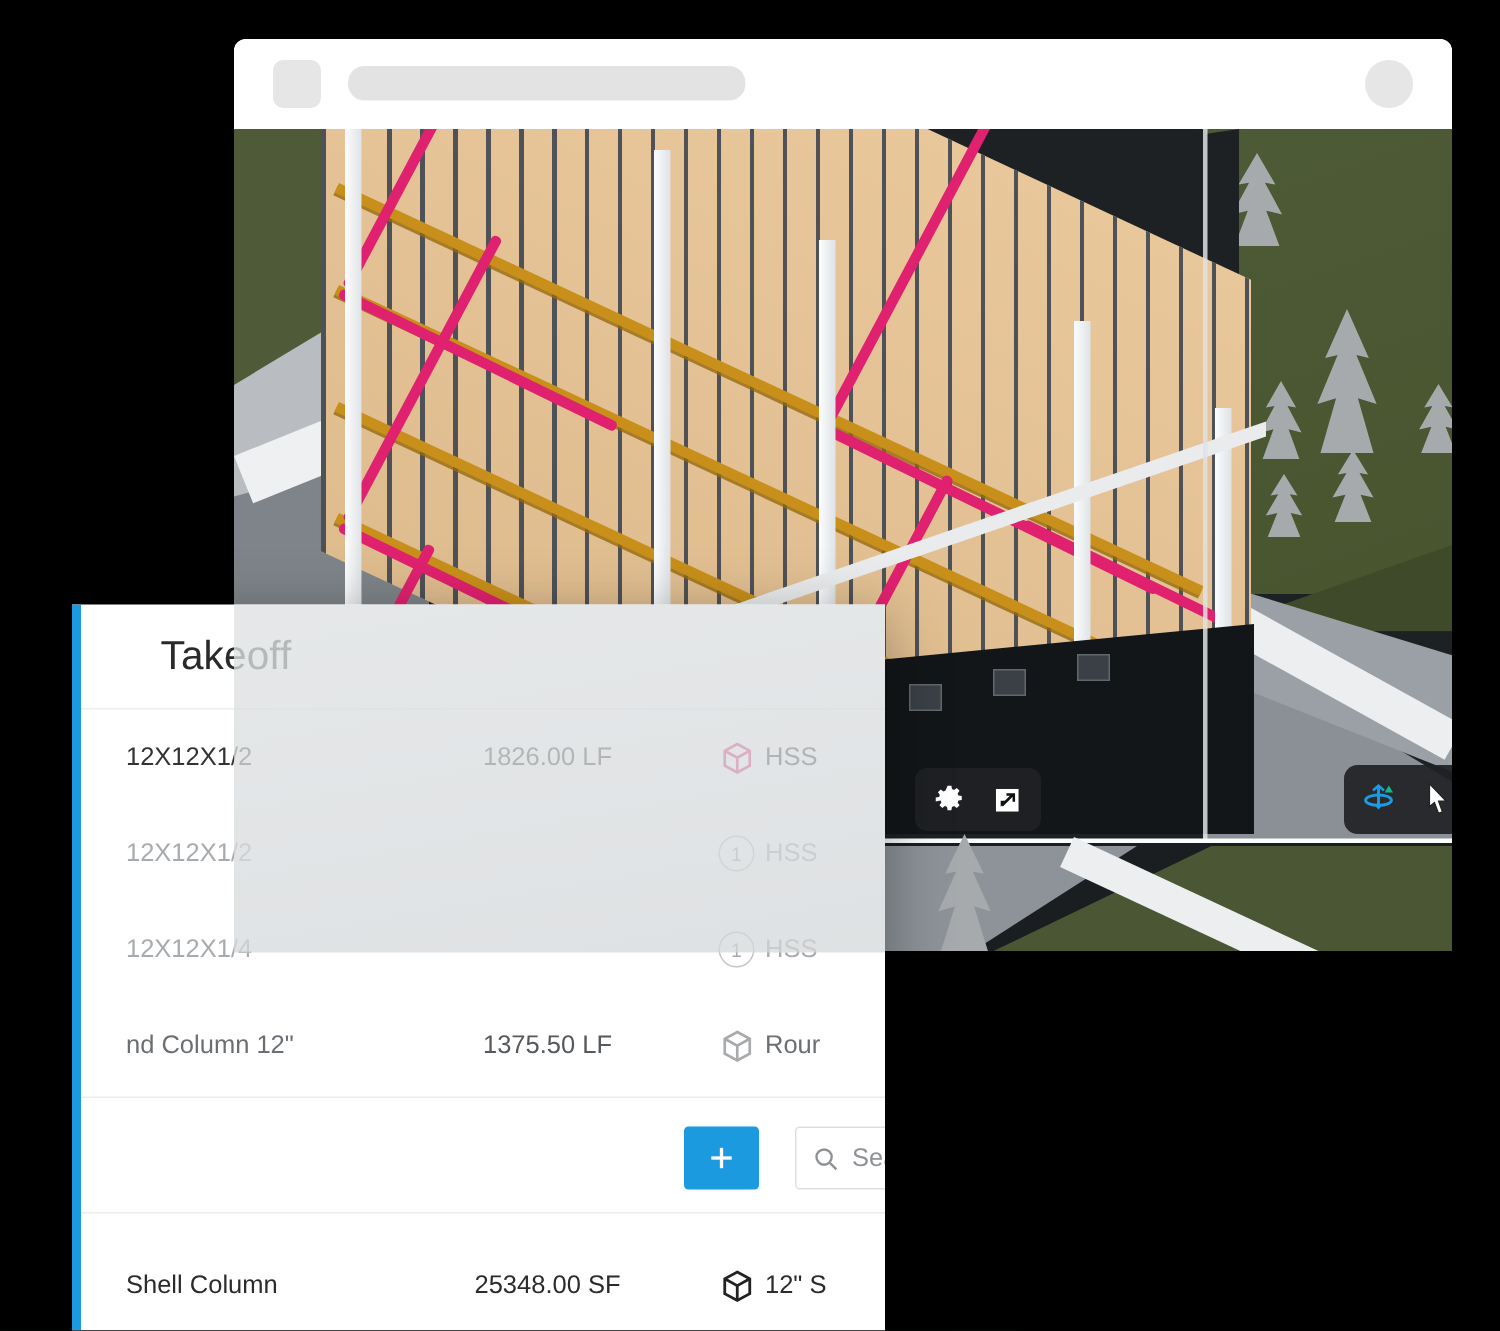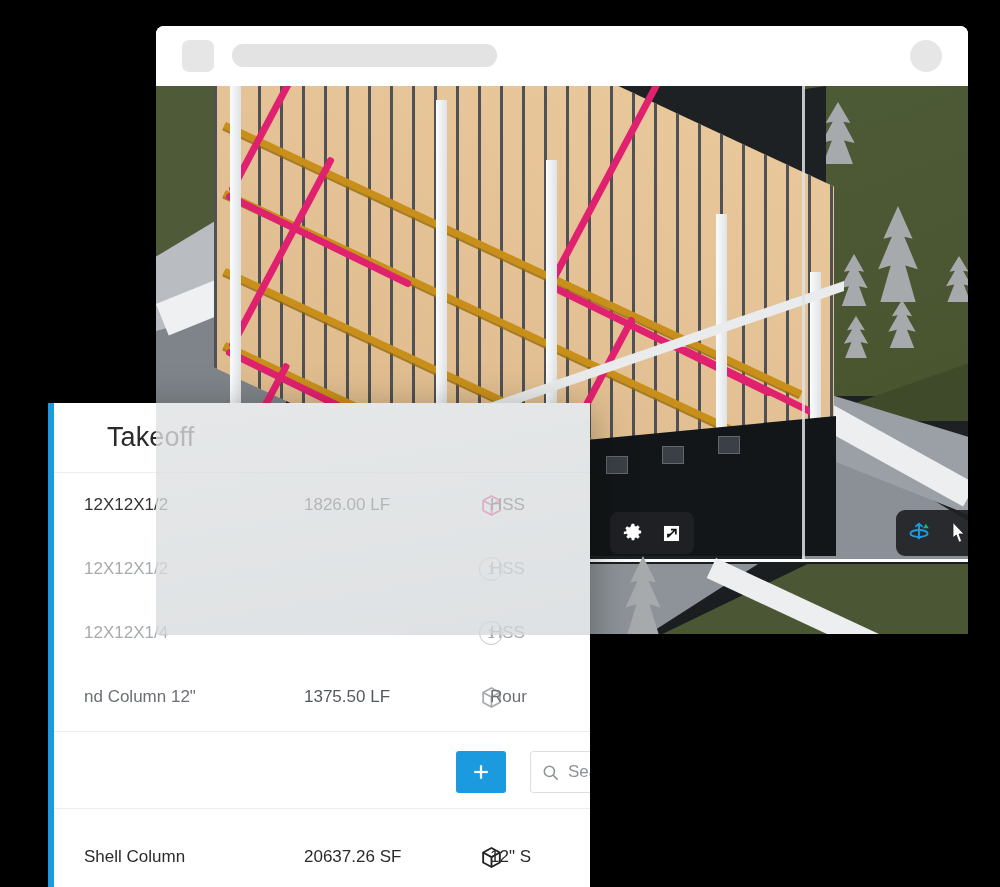--- a/index.html
+++ b/index.html
@@ -273,23 +273,23 @@
     letter-spacing:.1px;
   }
   #panel-body { position:absolute; left:6px; top:70px; right:0; bottom:0; }
 
   .trow {
     position:absolute; left:0; right:0; height:64px;
     display:flex; align-items:center;
     font-size:17px;
   }
   .tname   { position:absolute; left:30px; white-space:nowrap; }
-  .tqty    { position:absolute; left:250px; width:148px; text-align:left; white-space:nowrap; }
+  .tqty    { position:absolute; left:237px; width:148px; text-align:center; white-space:nowrap; }
   .ticon   { position:absolute; left:424px; width:26px; display:flex; align-items:center; justify-content:center; }
-  .tdesc   { position:absolute; left:436px; white-space:nowrap; }
+  .tdesc   { position:absolute; left:456px; white-space:nowrap; }
 
   .row-strong .tname, .row-strong .tqty, .row-strong .tdesc { color:#333; }
   .row-dim .tname, .row-dim .tqty, .row-dim .tdesc { color:#a8abae; }
 
   .numbadge {
     width:24px;height:24px;border-radius:50%;
     border:1.5px solid #c2c5c8; color:#a8abae;
     font-size:13px; display:flex;align-items:center;justify-content:center;
   }
 
@@ -615,21 +615,21 @@
           <svg width="19" height="19" viewBox="0 0 24 24" fill="none" stroke="#8e9297" stroke-width="2">
             <circle cx="10.6" cy="10.6" r="6.4"></circle>
             <path d="M15.4 15.4L21 21"></path>
           </svg>
           <span id="search-ph">Sear</span>
         </div>
       </div>
 
       <div class="trow row-strong" style="top:352px;">
         <div class="tname" style="color:#2b2b2b;">Shell Column</div>
-        <div class="tqty" style="color:#2b2b2b;">20637.26 SF</div>
+        <div class="tqty" style="color:#2b2b2b;">25348.00 SF</div>
         <div class="ticon">
           <svg width="25" height="25" viewBox="0 0 24 24" fill="none" stroke="#222" stroke-width="1.8">
             <path d="M12 2.9l8 4.3v9.6L12 21.1l-8-4.3V7.2z"></path>
             <path d="M4 7.2l8 4.4 8-4.4M12 11.6v9.5"></path>
           </svg>
         </div>
         <div class="tdesc" style="color:#2b2b2b;">12" S</div>
       </div>
 
     </div>

